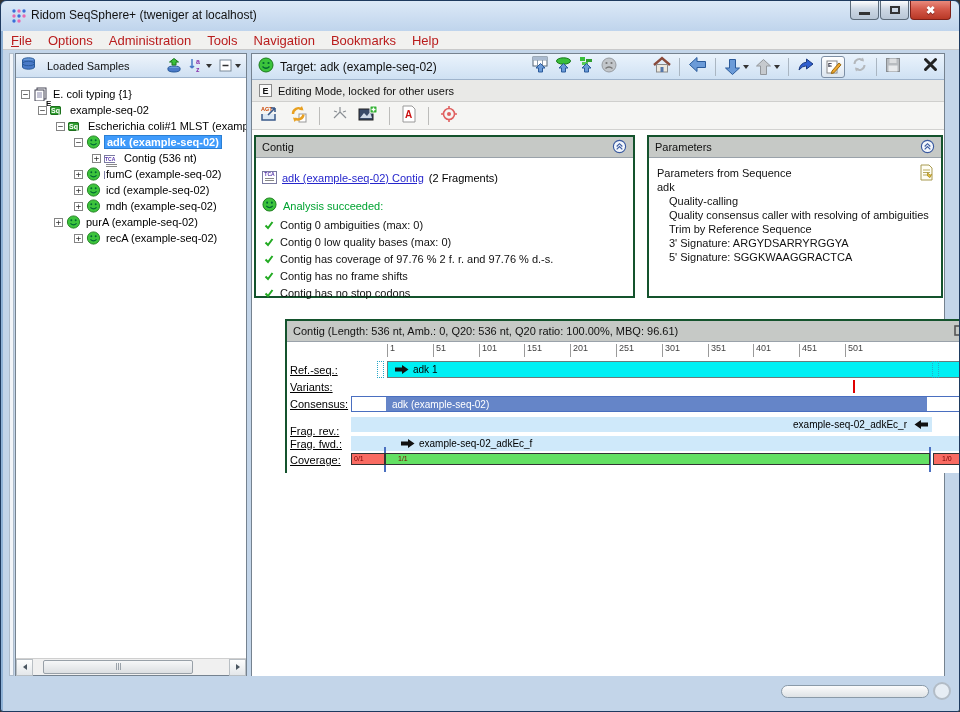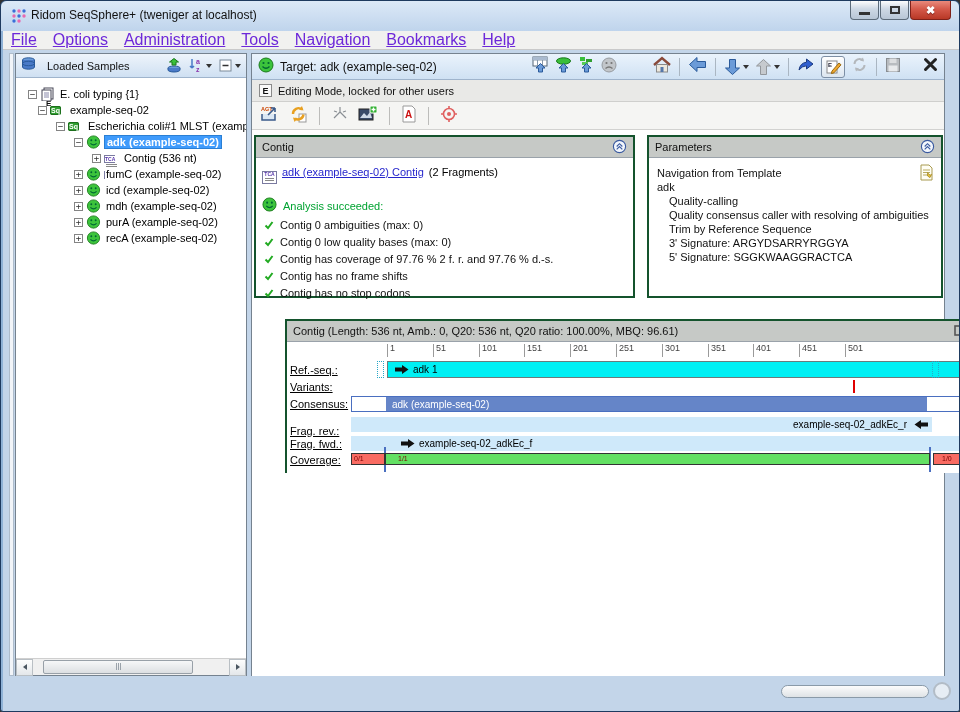--- a/index.html
+++ b/index.html
@@ -18,21 +18,21 @@
             background:linear-gradient(#fdfdfd,#cdd8e4 45%,#b8c6d6); border-radius:0 0 4px 4px;
             display:flex; align-items:center; justify-content:center; margin-left:1px; }
   .winbtn.close { width:41px; background:linear-gradient(#e98a7c,#d4594a 45%,#b83826); border-color:#7e2119; }
   .glyph-min { width:11px; height:3px; background:#333; margin-top:6px; }
   .glyph-max { width:10px; height:8px; border:2px solid #333; }
   .glyph-x  { color:#fff; font-size:11px; font-weight:bold; text-shadow:0 1px 1px #7e2119; }
 
   
   .menubar { position:absolute; left:2px; top:30px; width:956px; height:19px;
              background:#f1f1ef; border-bottom:1px solid #c9c9c9; display:flex; align-items:center; }
-  .menu-item { font-size:16px; color:#6d28d9; padding:0 8px;text-decoration:underline; }
+  .menu-item { font-size:13px; color:#b91c1c; padding:0 8px; }
   .menu-file::first-letter { text-decoration:underline; }
 
   
   .framefill { position:absolute; left:2px; top:49px; width:956px; height:628px; background:#c3d5e9; }
   .left-strip { position:absolute; left:8px; top:52px; width:5px; height:623px;
                 background:#f2f5f9; border:1px solid #aebccb; }
 
   
   .left-panel { position:absolute; left:14px; top:52px; width:232px; height:623px;
                 background:#fff; border:1px solid #75828f; }
@@ -95,21 +95,21 @@
   .et-sep { width:1px; height:18px; background:#bcbcba; margin:0 2px; }
 
   .content { position:relative; width:692px; height:546px; background:#fff; }
 
   .subpanel { position:absolute; border:2px solid #14532d; background:#fff; }
   .subpanel-head { height:21px; background:#c6c9c6; border-bottom:1px solid #9aa2aa;
                    display:flex; align-items:center; padding:0 6px; font-size:11px; color:#111; }
   .collapse-btn { margin-left:auto; }
 
   .contig-body { padding:8px 6px; position:relative; }
-  .link-line { display:flex; align-items:flex-start; gap:5px; font-size:11px; }
+  .link-line { display:flex; align-items:flex-end; gap:5px; font-size:11px; }
   .link { color:#2626cc; text-decoration:underline; }
   .succ-line { display:flex; align-items:center; gap:6px; margin-top:13px; font-size:11px; color:#00a331; }
   .check-line { display:flex; align-items:center; gap:6px; margin-top:5px; margin-left:2px; font-size:11px; color:#111; }
 
   .param-body { padding:7px 8px; position:relative; font-size:11px; color:#111; }
   .param-line { margin-top:2px; white-space:nowrap; overflow:hidden; }
   .param-line.ind { margin-left:12px; }
   .param-doc-icon { position:absolute; right:6px; top:6px; }
 
   
@@ -219,21 +219,21 @@
             <rect x="1" y="1" width="11" height="11" fill="#fff" stroke="#7a8a99"></rect>
             <path d="M3.5 6.5 h6" stroke="#333" stroke-width="1.4"></path>
           </svg>
           <span class="caret"></span>
         </span>
       </span>
     </div>
 
     <div class="tree">
 
-      <div class="tree-row" style="padding-left:12px">
+      <div class="tree-row" style="padding-left:5px">
         <span class="expander minus"></span>
         <span class="t-icon">
           <svg width="15" height="14" viewBox="0 0 15 14">
             <rect x="4" y="1" width="9" height="11" fill="#fff" stroke="#445"></rect>
             <rect x="2" y="3" width="9" height="11" fill="#fff" stroke="#445"></rect>
             <path d="M4 6 h5 M4 8 h5 M4 10 h5" stroke="#88a" stroke-width="1"></path>
           </svg>
         </span>
         <span class="t-label">E. coli typing {1}</span>
       </div>
@@ -305,21 +305,21 @@
         <span class="t-icon">
           <svg width="15" height="14" viewBox="0 0 16 16">
               <circle cx="8" cy="8" r="7" fill="#3cc43c" stroke="#1c7a1c"></circle>
               <circle cx="5.5" cy="6" r="1.1" fill="#063"></circle>
               <circle cx="10.5" cy="6" r="1.1" fill="#063"></circle>
               <path d="M4.5 9.5 Q8 13 11.5 9.5" stroke="#063" fill="none" stroke-width="1.3"></path>
             </svg>
         </span>
         <span class="t-label">mdh (example-seq-02)</span>
       </div>
-      <div class="tree-row" style="padding-left:58px">
+      <div class="tree-row" style="padding-left:38px">
         <span class="expander plus"></span>
         <span class="t-icon">
           <svg width="15" height="14" viewBox="0 0 16 16">
               <circle cx="8" cy="8" r="7" fill="#3cc43c" stroke="#1c7a1c"></circle>
               <circle cx="5.5" cy="6" r="1.1" fill="#063"></circle>
               <circle cx="10.5" cy="6" r="1.1" fill="#063"></circle>
               <path d="M4.5 9.5 Q8 13 11.5 9.5" stroke="#063" fill="none" stroke-width="1.3"></path>
             </svg>
         </span>
         <span class="t-label">purA (example-seq-02)</span>
@@ -592,21 +592,21 @@
           </span>
         </div>
         <div class="param-body">
           <span class="param-doc-icon">
             <svg width="16" height="17" viewBox="0 0 16 17">
               <path d="M2 1 h8 l3 3 v12 h-11 z" fill="#fffef4" stroke="#a89a50"></path>
               <path d="M4 6 h7 M4 8.5 h7 M4 11 h7" stroke="#b8aa60"></path>
               <path d="M12 1 l3 3 2-1 -2 4 -3-2 z" fill="#e8c840" stroke="#a8861a" transform="translate(-1,8) scale(0.8)"></path>
             </svg>
           </span>
-          <div class="param-line">Navigation from Template</div>
+          <div class="param-line">Parameters from Sequence</div>
           <div class="param-line">adk</div>
           <div class="param-line ind">Quality-calling</div>
           <div class="param-line ind">Quality consensus caller with resolving of ambiguities</div>
           <div class="param-line ind">Trim by Reference Sequence</div>
           <div class="param-line ind">3' Signature: ARGYDSARRYRGGYA</div>
           <div class="param-line ind">5' Signature: SGGKWAAGGRACTCA</div>
         </div>
       </div>
 
       <div class="subpanel" style="left:2px; top:189px; width:688px; height:154px;margin-left:31px;">

